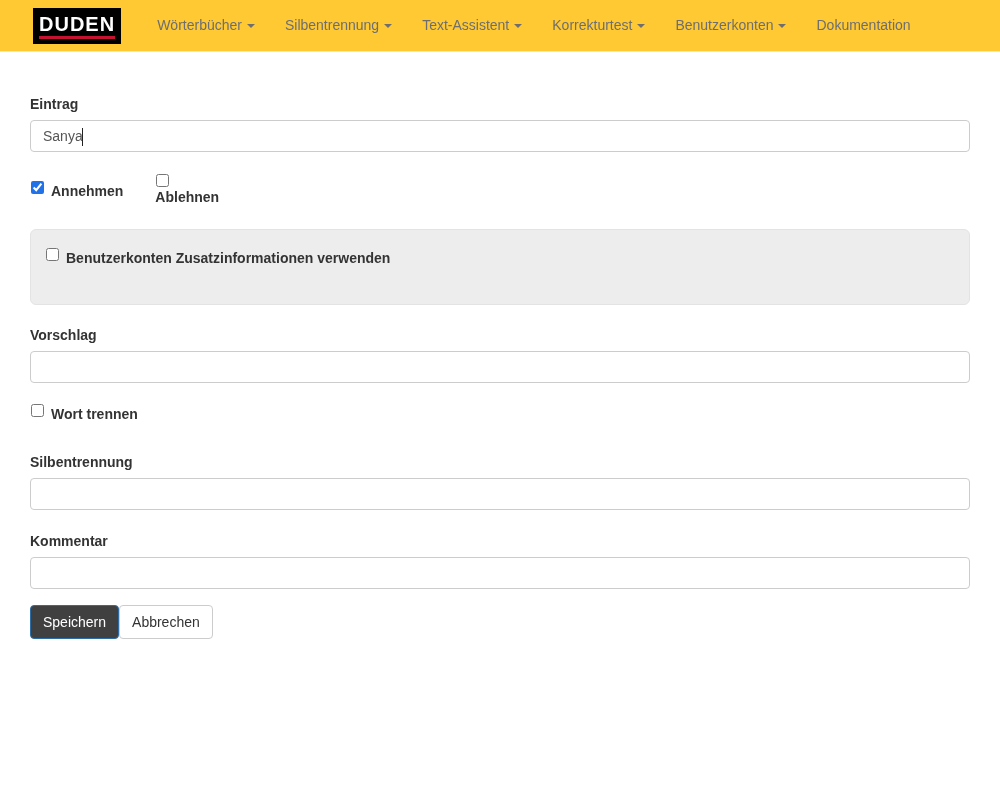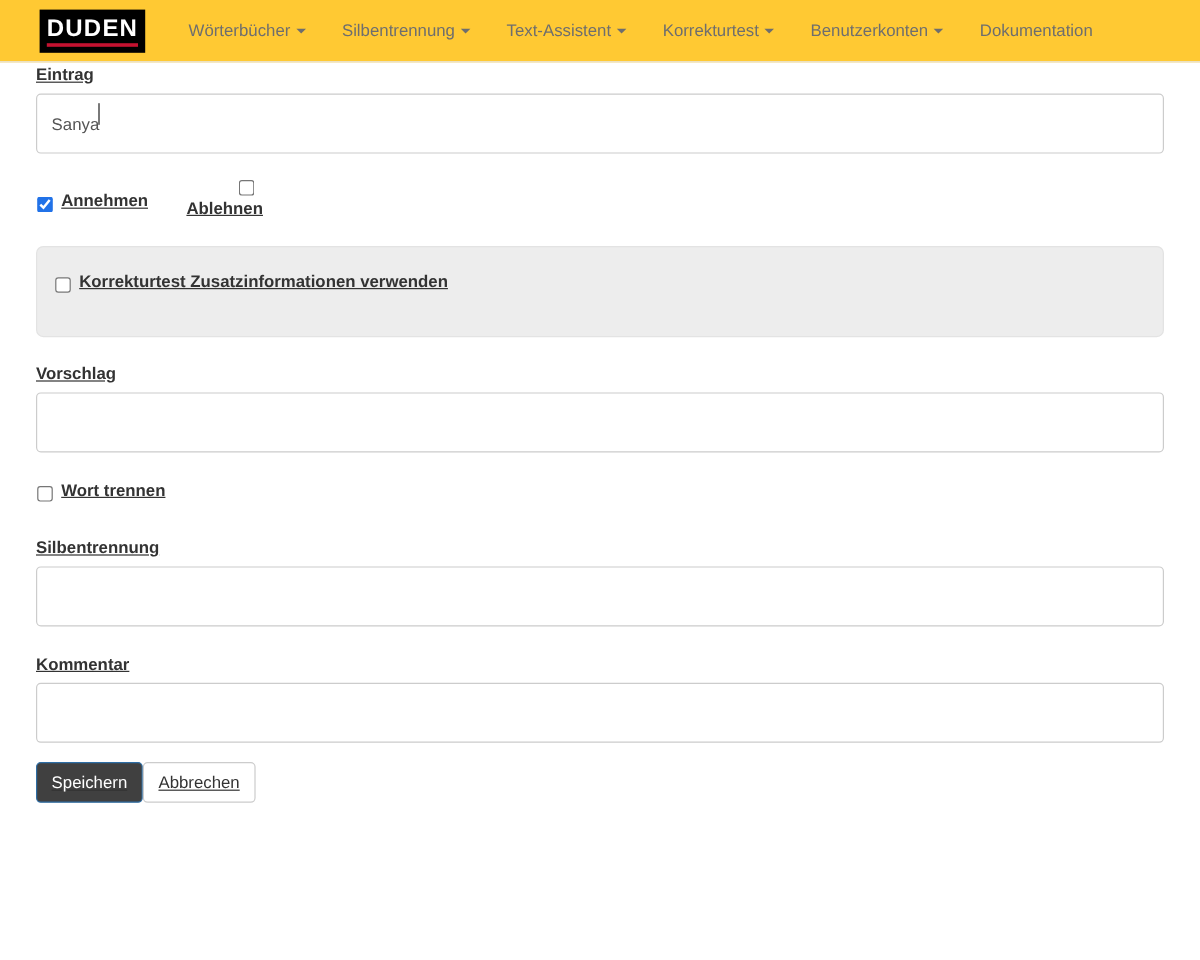--- a/index.html
+++ b/index.html
@@ -60,32 +60,32 @@
     vertical-align: middle;
     border-top: 4px solid #6e6e6e;
     border-left: 4px solid transparent;
     border-right: 4px solid transparent;
   }
 
   
   .main {
     width: 940px;
     margin: 0 auto;
-    text-decoration: underline;
+    padding-top: 42px;
   }
   .ctl-label {
     display: block;
     font-weight: bold;
     color: #333;
     line-height: 20px;
     margin-bottom: 6px;
   }
   .text-input {
     width: 100%;
-    height: 50px;
+    height: 32px;
     padding: 6px 12px;
     font-size: 14px;
     font-family: "Liberation Sans", sans-serif;
     color: #555555;
     background: #ffffff;
     border: 1px solid #cccccc;
     border-radius: 4px;
     outline: none;
   }
   .form-group { margin-bottom: 21px; }
@@ -100,21 +100,21 @@
   }
 
   .checkbox-row {
     display: flex;
     align-items: center;
     margin: 0 0 22px 0;
   }
   .checkbox-row.wt { margin: 0 0 28px 0; }
   .cb-group {
     display: flex;
-    align-items: flex-end;
+    align-items: flex-start;
     cursor: pointer;
   }
   .cb-group + .cb-group { margin-left: 32px; flex-direction: column; }
   input[type="checkbox"] {
     width: 13px; height: 13px;
     margin: 0 7px 0 1px;
     accent-color: #2172e8;
     cursor: pointer;
   }
   .cb-label {
@@ -202,21 +202,21 @@
     </label>
     <label class="cb-group">
       <input type="checkbox" style="">
       <span class="cb-label">Ablehnen</span>
     </label>
   </div>
 
   <div class="well">
     <label class="cb-group">
       <input type="checkbox" style="">
-      <span class="cb-label">Korrekturtest Zusatzinformationen verwenden</span>
+      <span class="cb-label">Benutzerkonten Zusatzinformationen verwenden</span>
     </label>
   </div>
 
   <div class="form-group">
     <label class="ctl-label">Vorschlag</label>
     <input class="text-input" type="text" value="" style="">
   </div>
 
   <div class="checkbox-row wt">
     <label class="cb-group">

